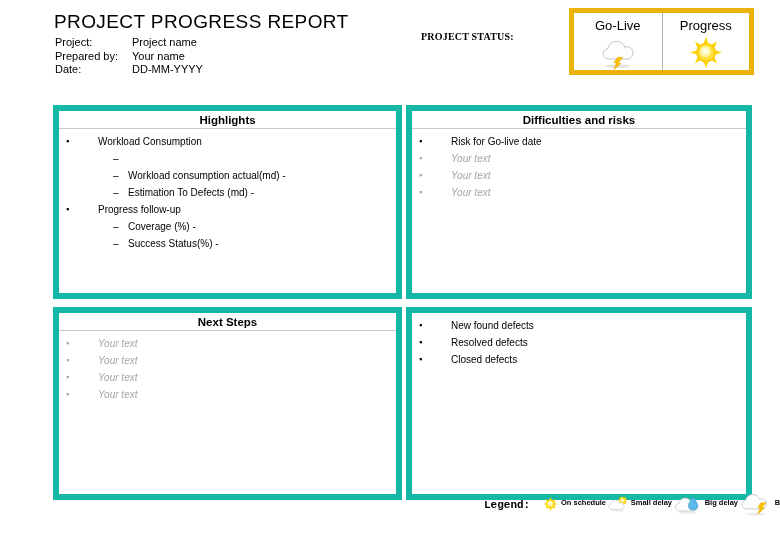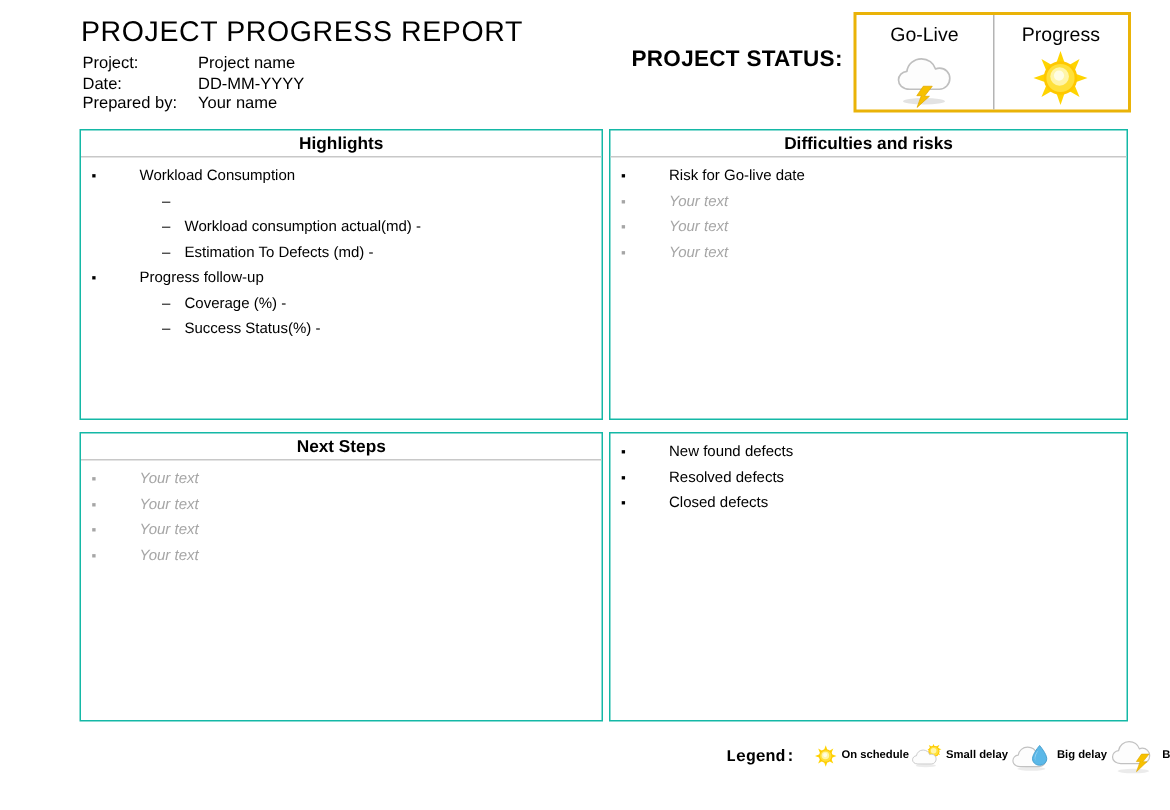--- a/index.html
+++ b/index.html
@@ -39,34 +39,35 @@
   .meta-row { display: block; white-space: nowrap; }
   .meta-label {
     display: inline-block;
     width: 77px;
   }
   .meta-value { display: inline-block; }
 
   .status-title {
     position: absolute;
     left: 405px; top: 31px;
-    font-size: 15px;
+    font-size: 10px;
     font-weight: bold;
     letter-spacing: 0.2px;
     white-space: nowrap;
+    font-family: Liberation Serif, serif;
   }
 
   
   .status-table {
     position: absolute;
     left: 553px; top: 8px;
     width: 185px;
     height: 67px;
     display: flex;
-    border: 2px solid #eab308;
+    border: 5px solid #eab308;
     box-sizing: border-box;
     background: #ffffff;
   }
   .status-cell {
     flex: 1 1 50%;
     box-sizing: border-box;
     display: flex;
     flex-direction: column;
     align-items: center;
     justify-content: flex-start;
@@ -81,22 +82,23 @@
   .status-cell-icon {
     margin-top: 1px;
     width: 46px;
     height: 40px;
   }
 
   
   .panel {
     position: absolute;
     box-sizing: border-box;
-    border: 1px solid #14b8a6;
+    border: 6px solid #14b8a6;
     background: #ffffff;
+    margin-top: 19px;
   }
   .panel-header {
     height: 17px;
     border-bottom: 1px solid #c8c8c8;
     display: flex;
     align-items: center;
     justify-content: center;
     font-size: 11.5px;
     font-weight: bold;
     white-space: nowrap;
@@ -193,24 +195,24 @@
 
 <div class="slide">
 
   <div class="report-title">PROJECT PROGRESS REPORT</div>
 
   <div class="meta">
     <span class="meta-row">
       <span class="meta-label">Project:</span><span class="meta-value">Project name</span>
     </span>
     <span class="meta-row">
-      <span class="meta-label">Date:</span><span class="meta-value">DD-MM-YYYY</span>
+      <span class="meta-label">Prepared by:</span><span class="meta-value">Your name</span>
     </span>
     <span class="meta-row">
-      <span class="meta-label">Prepared by:</span><span class="meta-value">Your name</span>
+      <span class="meta-label">Date:</span><span class="meta-value">DD-MM-YYYY</span>
     </span>
   </div>
 
   <div class="status-title">PROJECT STATUS:</div>
 
   <div class="status-table">
 
     <div class="status-cell">
       <div class="status-cell-label">Go-Live</div>
       <svg class="status-cell-icon" viewBox="0 0 46 40">

